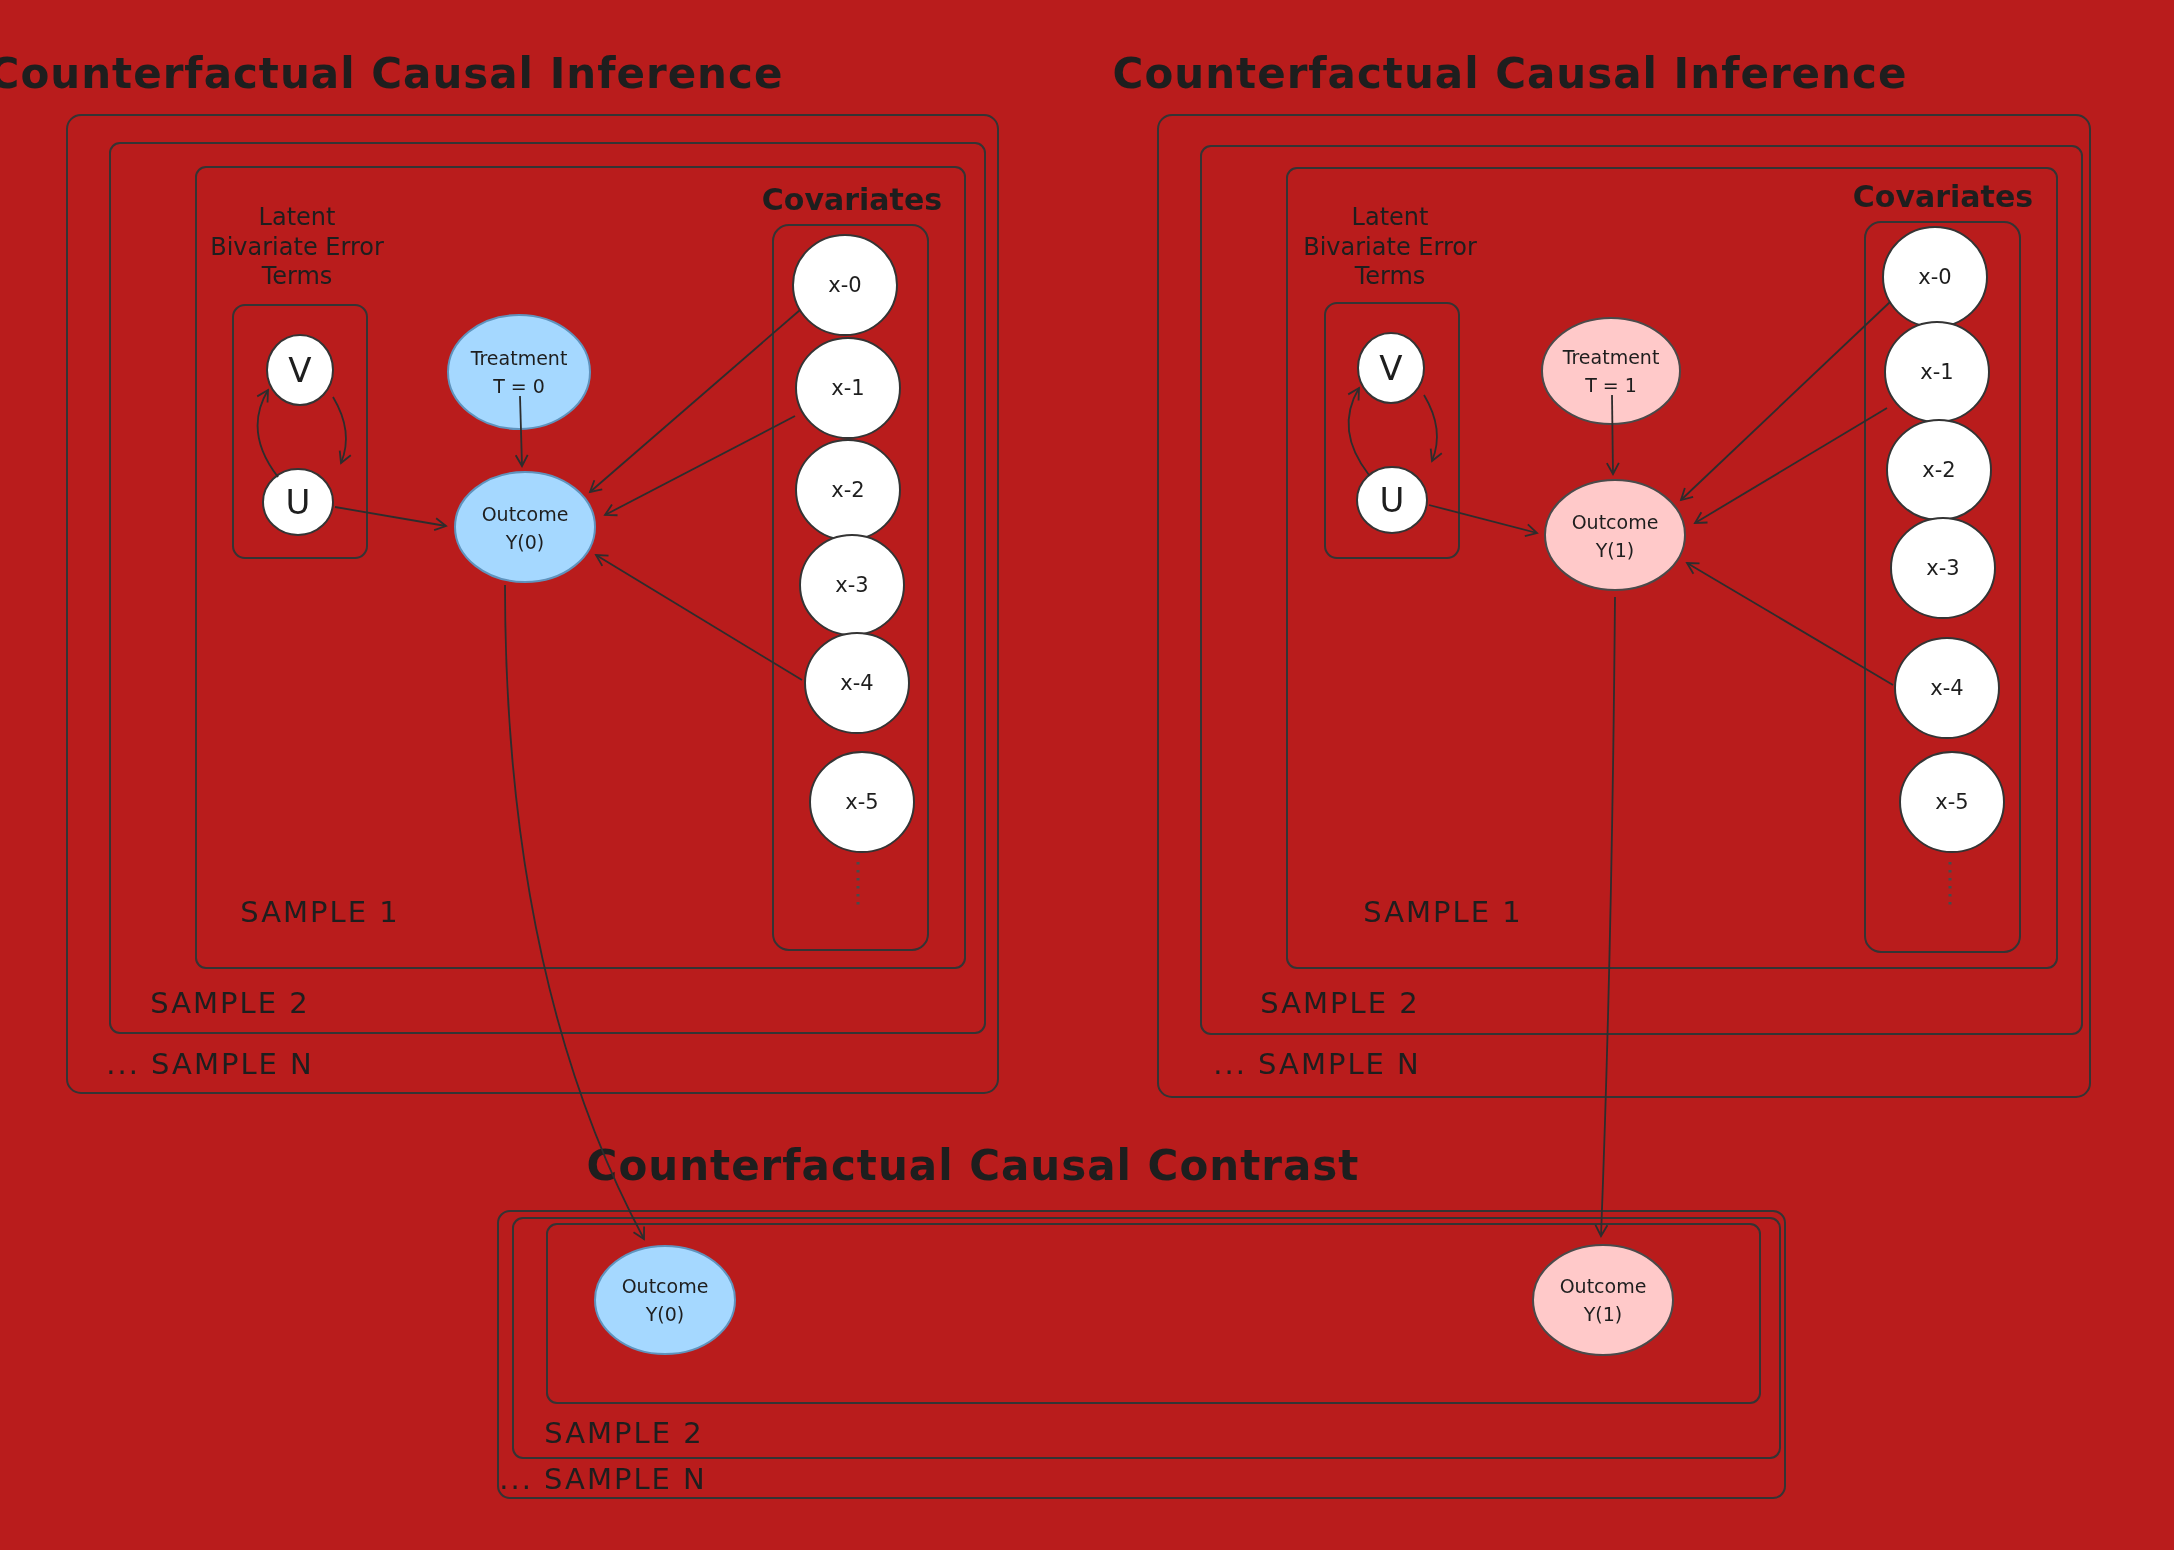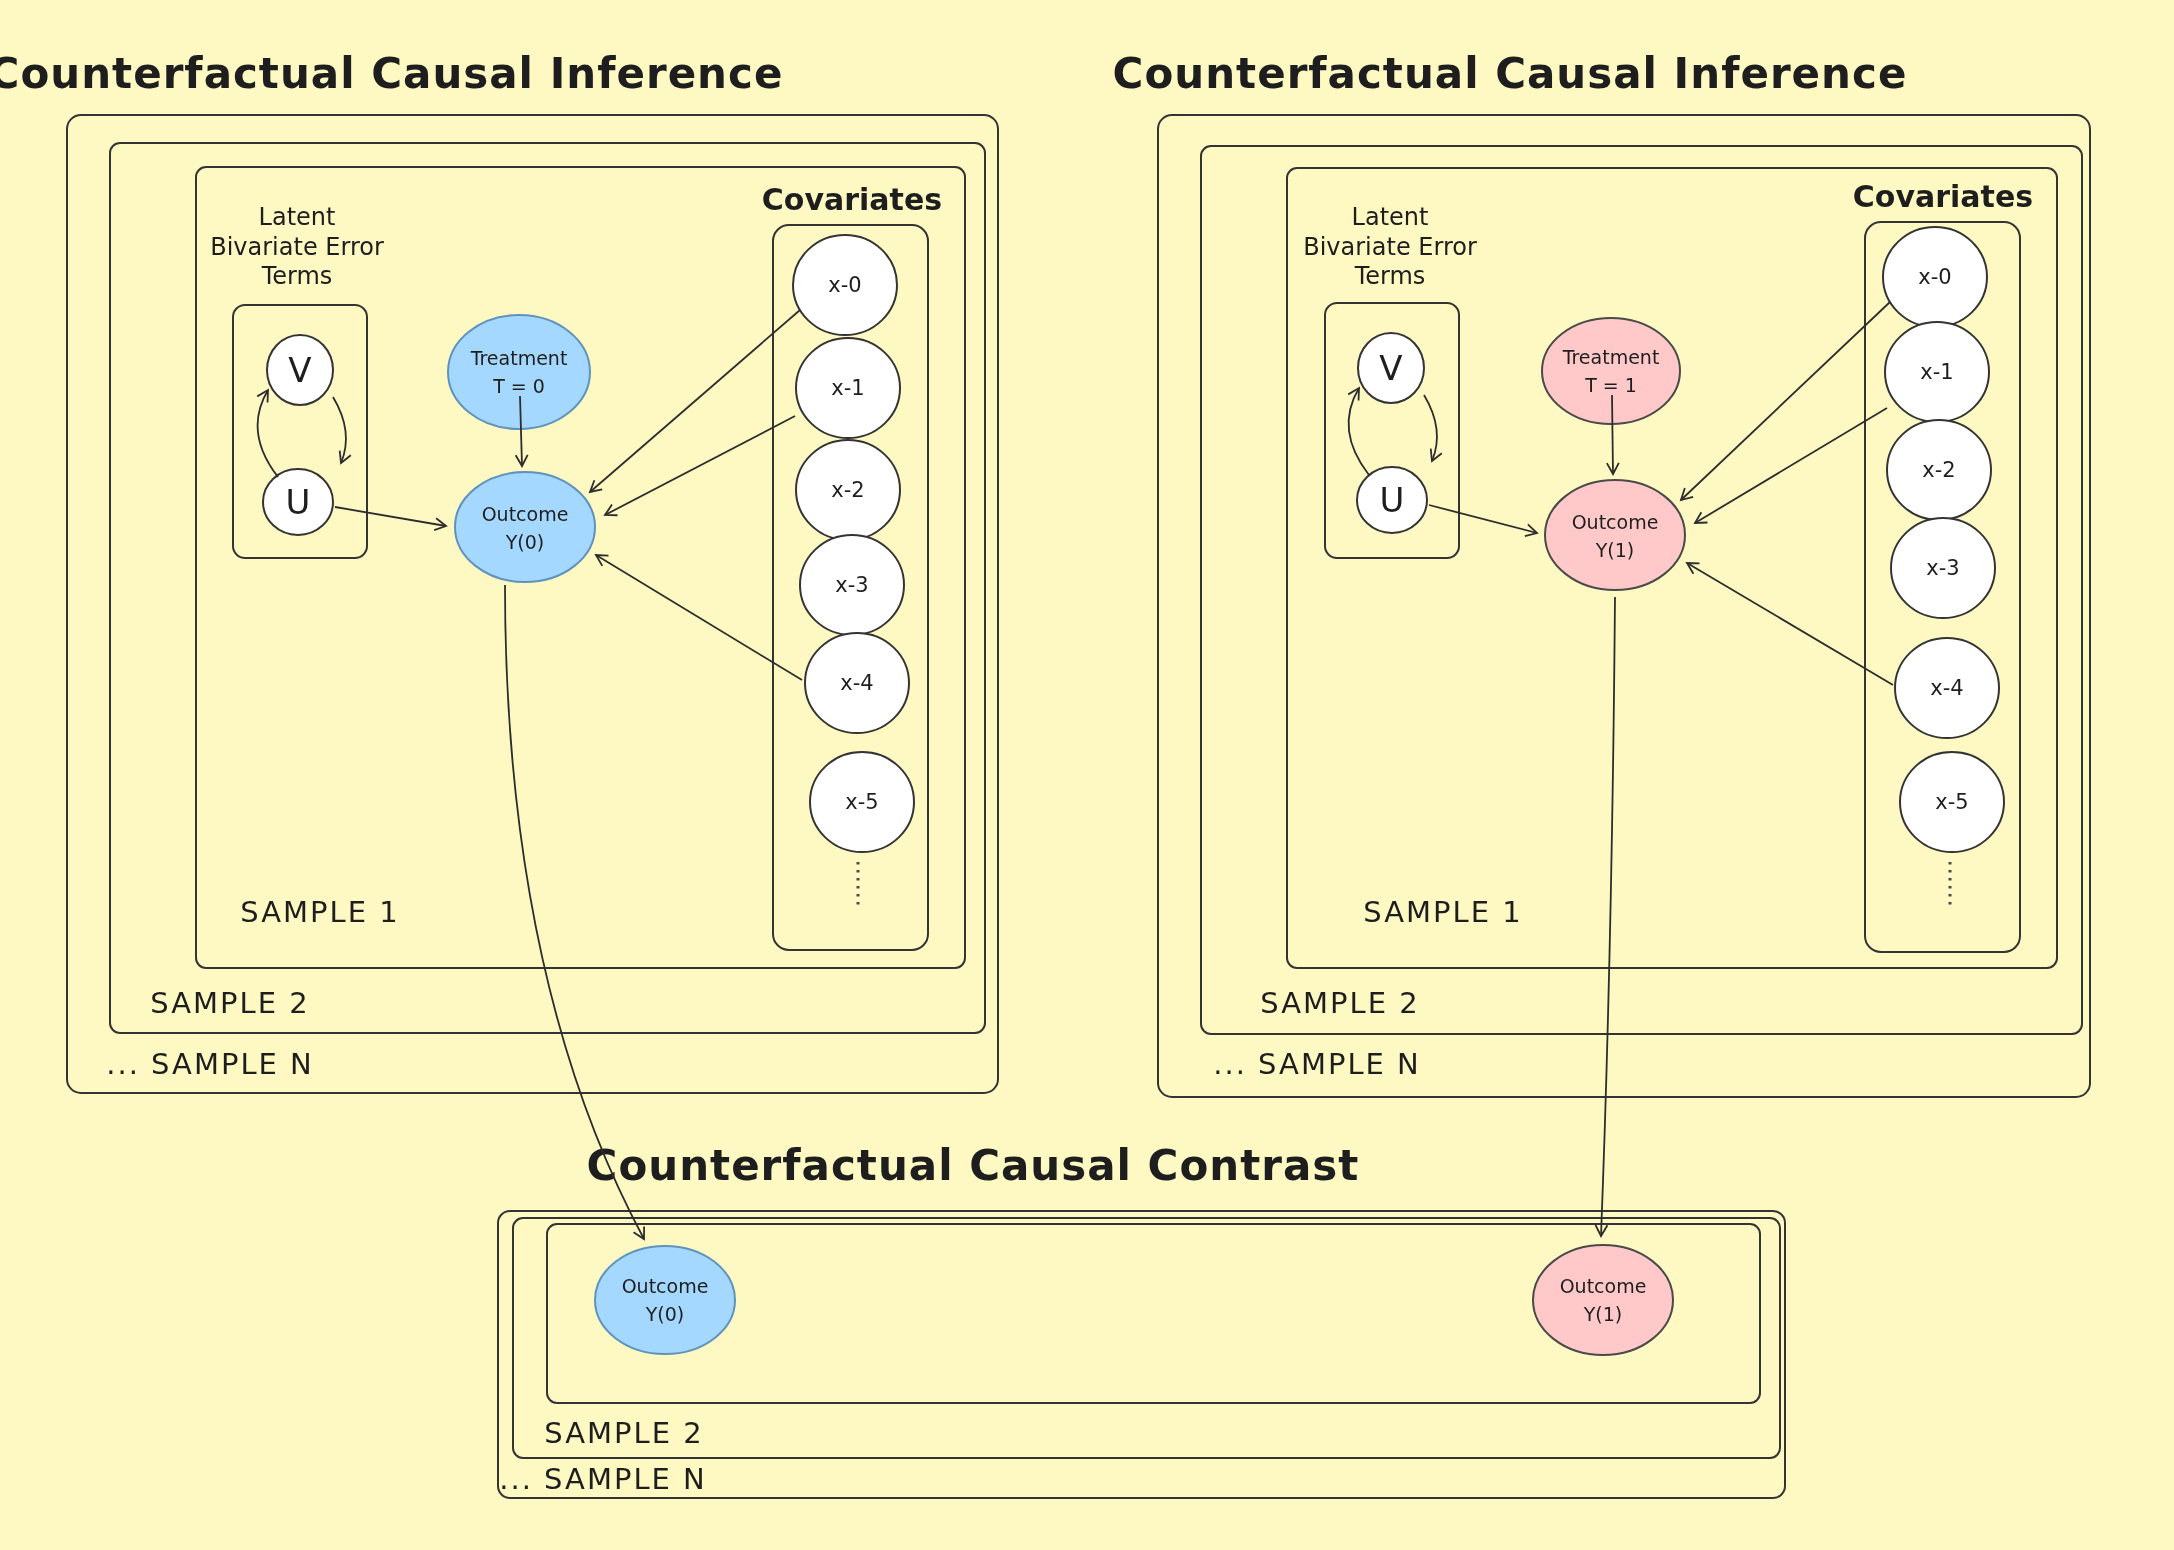--- a/index.html
+++ b/index.html
@@ -1,16 +1,16 @@
 <!DOCTYPE html>
 <html><head>
 <meta charset="utf-8">
 <style>
   html,body{margin:0;padding:0;background:#ffffff;}
-  .stage{position:relative;width:2174px;height:1550px;background:#fef9c3;overflow:hidden;
+  .stage{position:relative;width:2174px;height:1550px;background:#b91c1c;overflow:hidden;
          font-family:"DejaVu Sans", sans-serif;}
   svg{display:block}
   text{fill:#1e1e1e;font-family:"DejaVu Sans", sans-serif;}
   .title{font-size:42px;font-weight:700;letter-spacing:1px;}
   .label-mid{font-size:24px;}
   .label-cov{font-size:30px;font-weight:700;}
   .node-txt{font-size:19px;}
   .node-big{font-size:34px;}
   .cov-txt{font-size:21px;}
   .sample-txt{font-size:29px;letter-spacing:2px;}

